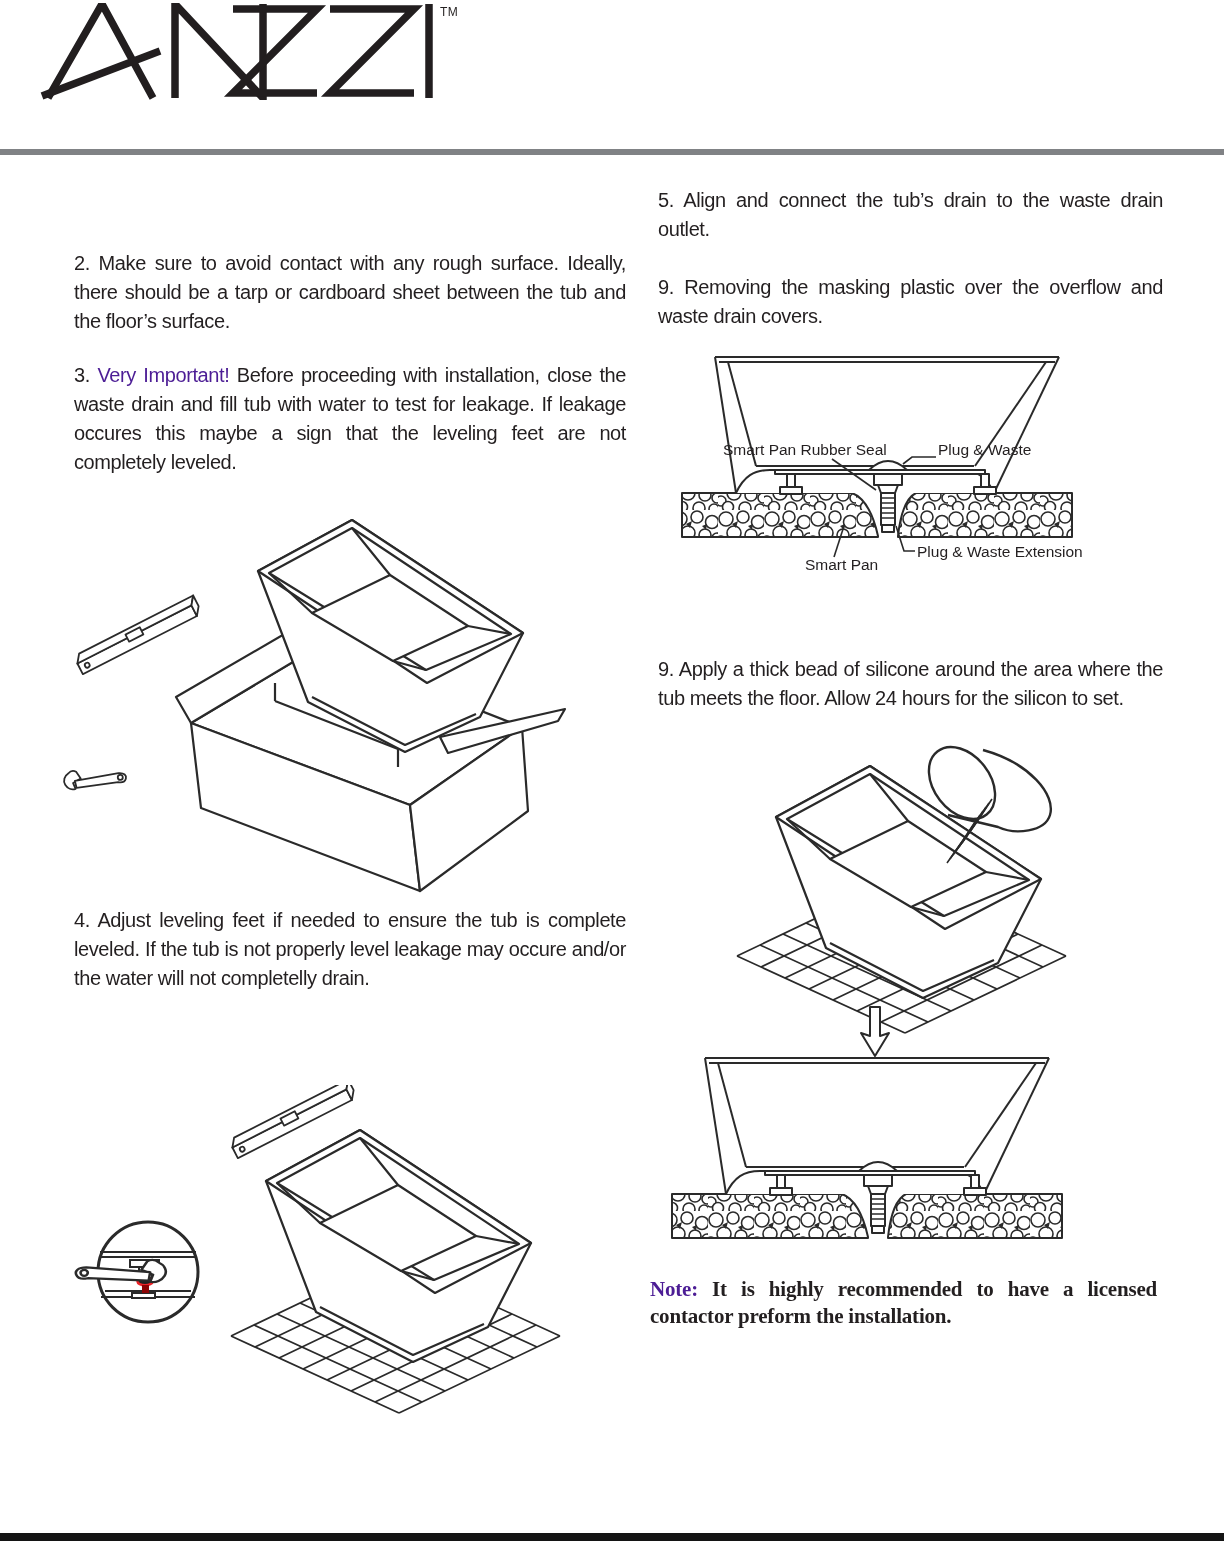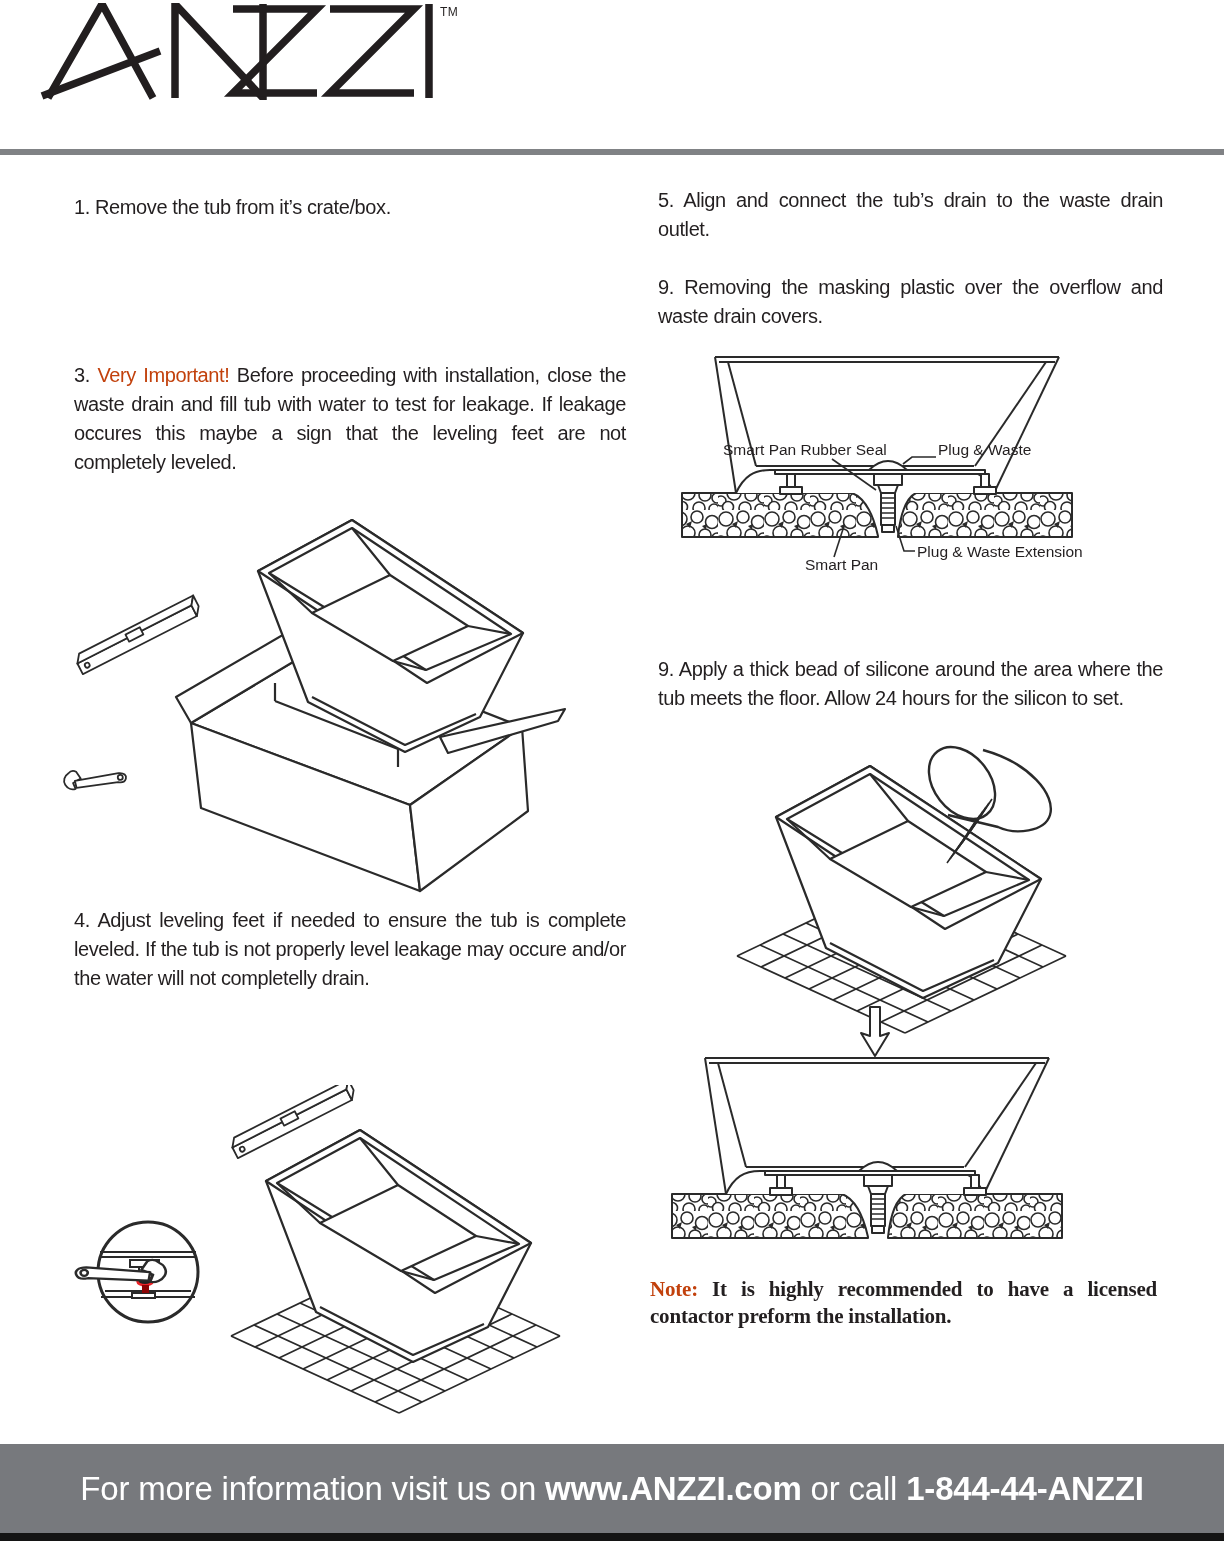--- a/index.html
+++ b/index.html
@@ -3,21 +3,21 @@
 <meta charset="utf-8">
 <style>
   html,body{margin:0;padding:0;background:#fff;}
   .page{position:relative;width:1224px;height:1541px;background:#fff;overflow:hidden;
         font-family:"Liberation Sans",sans-serif;color:#231f20;}
   .abs{position:absolute;}
   .step{position:absolute;font-size:20px;line-height:29px;letter-spacing:-0.4px;
         color:#231f20;text-align:justify;margin:0;}
   .left-col{left:74px;width:552px;}
   .right-col{left:650px;width:505px;margin-left:8px;}
-  .red{color:#c2410c;}
+  .red{color:#4c1d95;}
   .note{position:absolute;left:650px;top:1276px;width:507px;font-size:21px;line-height:27px;
         font-weight:700;text-align:justify;letter-spacing:-0.2px;margin:0;font-family:Liberation Serif, serif;}
   .divider{position:absolute;left:0;top:149px;width:1224px;height:6px;background:#808285;}
   .footer-bar{position:absolute;left:0;top:1444px;width:1224px;height:89px;background:#77797d;
         color:#fff;font-size:33px;display:flex;align-items:center;justify-content:center;
         letter-spacing:-0.2px;white-space:pre-wrap;}
   .footer-bar b{font-weight:700;}
   .black-bar{position:absolute;left:0;top:1533px;width:1224px;height:8px;background:#141414;}
   svg{display:block;}
   svg text{font-family:"Liberation Sans",sans-serif;fill:#231f20;stroke:none;}
@@ -108,22 +108,22 @@
       <path d="M5,93 L123,48"></path>
       <path d="M138,95 L138,1 L226,95 L226,1"></path>
       <path d="M196,6 L280,6 L196,90 L280,90"></path>
       <path d="M293,6 L377,6 L293,90 L377,90"></path>
       <path d="M392,1 L392,95"></path>
     </g>
     <text x="403" y="13" font-size="12" letter-spacing="0.5">TM</text>
   </svg>
   <div class="divider"></div>
 
-  <p class="step left-col" style="top:193px">
-    <span>1. Remove the tub from it’s crate/box.</span>
+  <p class="step left-col" style="top:249px">
+    <span>2. Make sure to avoid contact with any rough surface. Ideally, there should be a tarp or cardboard sheet between the tub and the floor’s surface.</span>
   </p>
   <p class="step left-col" style="top:361px">
     <span>3. </span><span class="red">Very Important!</span><span> Before proceeding with installation, close the waste drain and fill tub with water to test for leakage. If leakage occures this maybe a sign that the leveling feet are not completely leveled.</span>
   </p>
   <p class="step left-col" style="top:906px">
     <span>4. Adjust leveling feet if needed to ensure the tub is complete leveled. If the tub is not properly level leakage may occure and/or the water will not completelly drain.</span>
   </p>
 
   <p class="step right-col" style="top:186px">
     <span>5. Align and connect the tub’s drain to the waste drain outlet.</span>
@@ -204,16 +204,15 @@
   </svg>
 
   <svg class="abs" style="left:662px;top:1051px" width="510" height="195" viewBox="0 0 510 195">
     <use href="#xsect"></use>
   </svg>
 
   <p class="note">
     <span class="red">Note:</span><span> It is highly recommended to have a licensed contactor preform the installation.</span>
   </p>
 
-  <div class="footer-bar"><span>For more information visit us on </span><b>www.ANZZI.com</b><span> or call </span><b>1-844-44-ANZZI</b></div>
   <div class="black-bar"></div>
 
 </div>
 
 </body></html>

